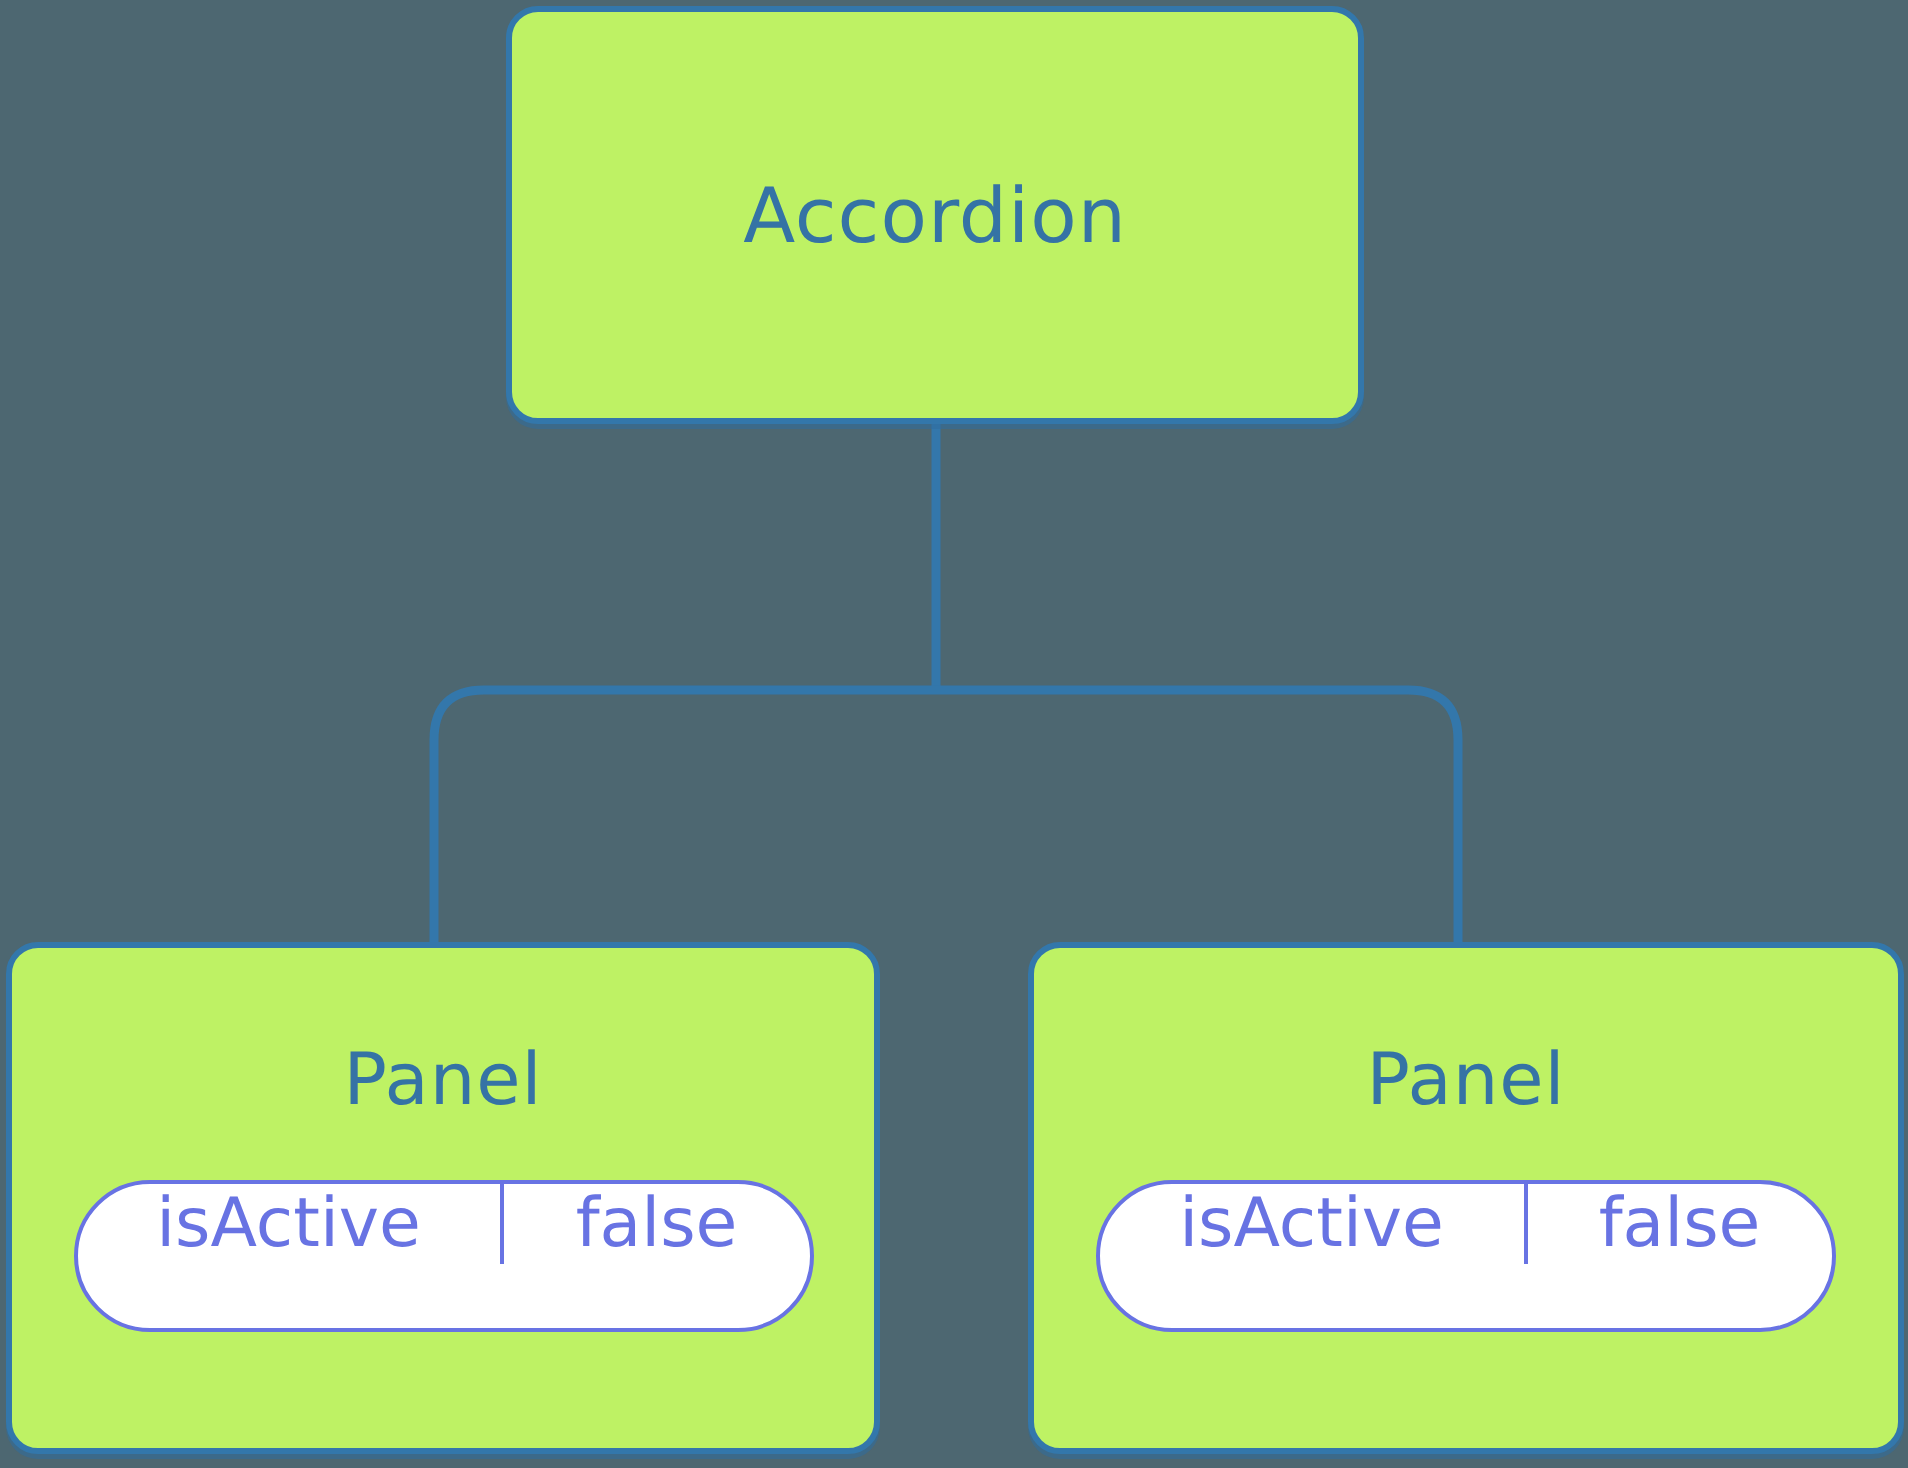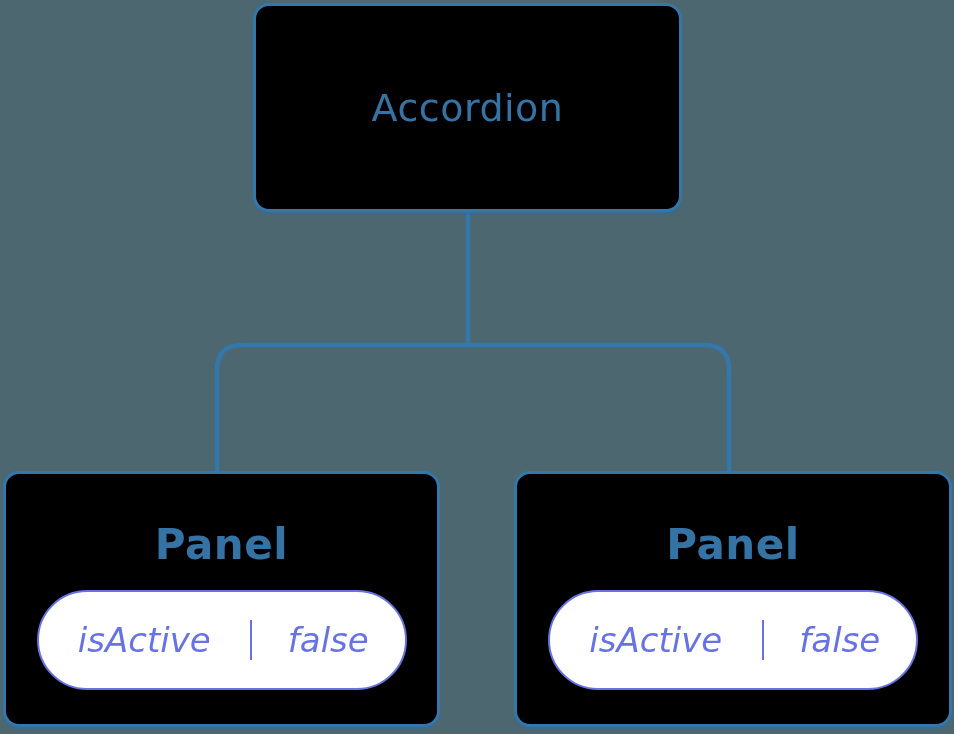--- a/index.html
+++ b/index.html
@@ -17,21 +17,21 @@
   }
   #connector-svg {
     position: absolute;
     left: 0;
     top: 0;
     z-index: 0;
   }
   .box {
     position: absolute;
     box-sizing: border-box;
-    background: #000000;
+    background: #bef264;
     border: 3px solid #3377ab;
     border-radius: 16px;
     box-shadow: 0 2.5px 0 rgba(47, 109, 158, 0.55);
     z-index: 1;
   }
   #root-box {
     left: 253px;
     top: 3px;
     width: 429px;
     height: 209px;
@@ -50,39 +50,38 @@
     height: 256px;
   }
   #panel-left  { left: 3px;   width: 437px; }
   #panel-right { left: 514px; width: 438px; }
   .panel-label {
     position: absolute;
     left: 0;
     top: 46px;
     width: 100%;
     text-align: center;
-    font-size: 42px;
-    font-weight: 700;
+    font-size: 36px;
+    font-weight: 400;
     color: #3573a5;
     letter-spacing: 0.5px;
   }
   .state-pill {
     position: absolute;
     left: 50%;
     top: 116px;
     transform: translateX(-50%);
     width: 370px;
-    height: 100px;
+    height: 76px;
     box-sizing: border-box;
     border: 2.5px solid #6873e3;
     border-radius: 50px;
     display: flex;
-    align-items: center;
+    align-items: flex-start;
     background: #ffffff;
-    font-style: italic;
   }
   .state-cell {
     display: flex;
     align-items: center;
     justify-content: center;
     font-size: 34px;
     color: #6873e3;
   }
   .state-key-cell {
     width: 57.8%;

